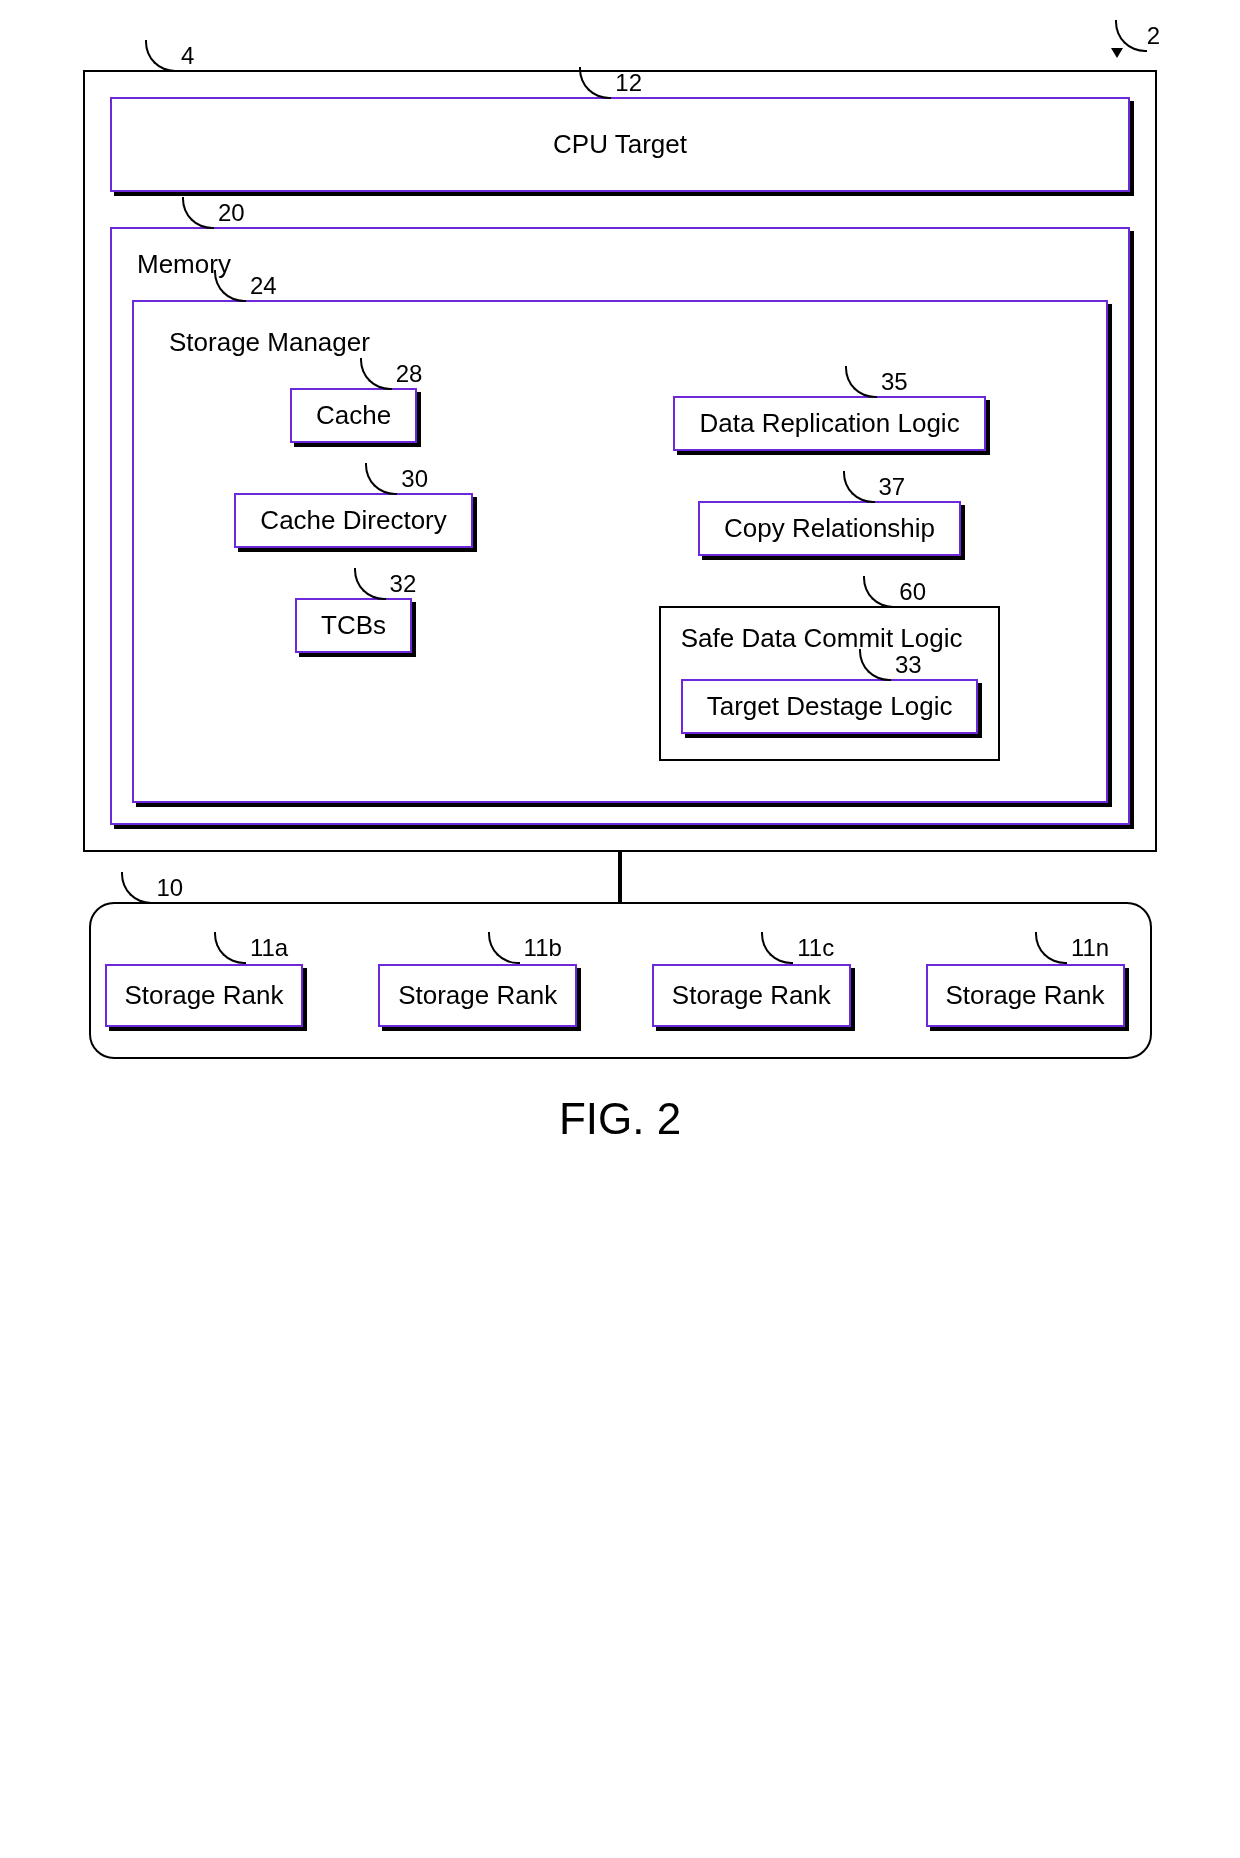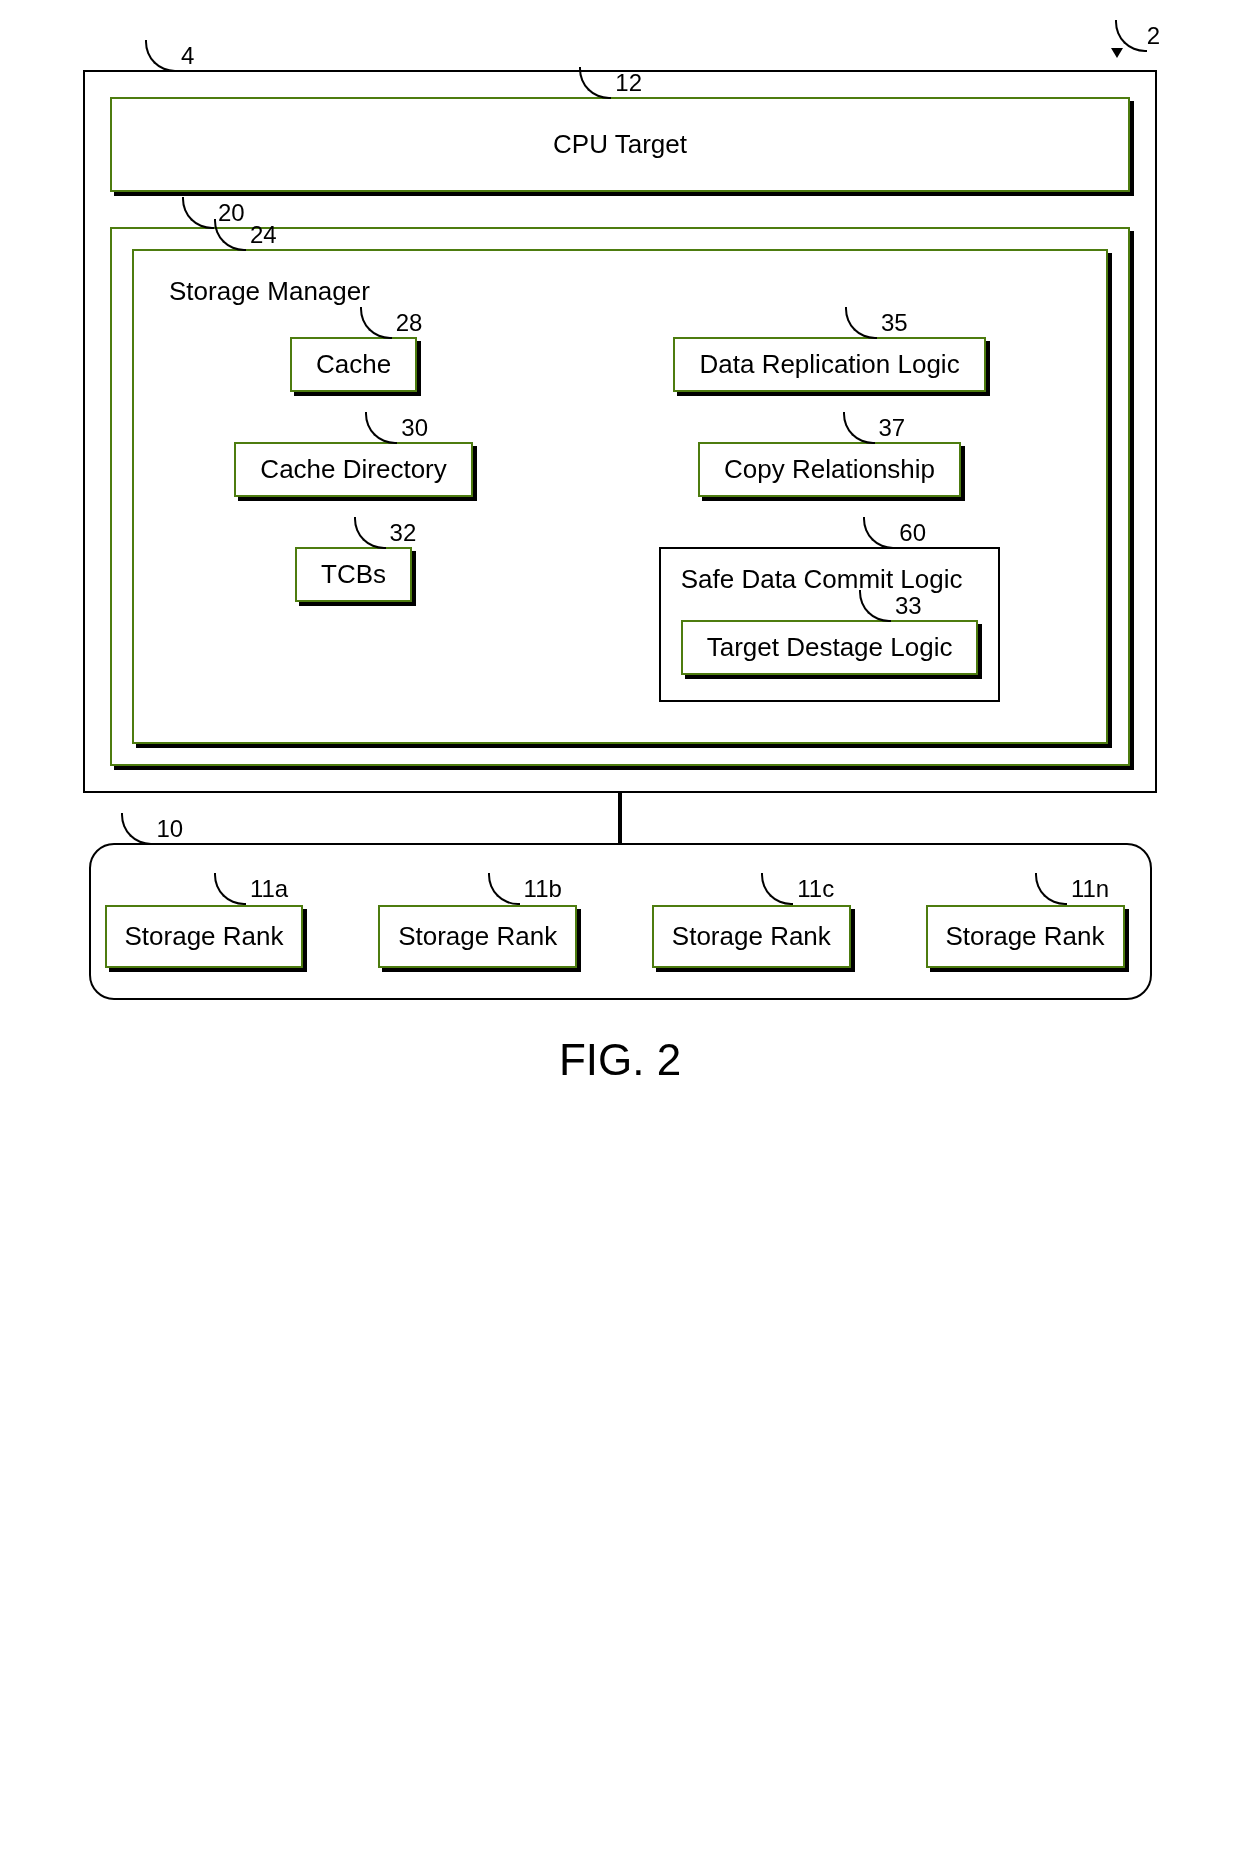--- a/index.html
+++ b/index.html
@@ -3,21 +3,21 @@
   <meta charset="utf-8">
   <style>
     body {
       font-family: Arial, sans-serif;
       font-size: 26px;
       margin: 0;
       padding: 50px;
       background: white;
     }
     .shadow-box {
-      border: 2px solid #4d7c0f;
+      border: 2px solid #6d28d9;
       box-shadow: 4px 4px 0 black;
       background: white;
       position: relative;
     }
     .thin-box {
       border: 2px solid black;
       background: white;
       position: relative;
     }
     .ref-label {
@@ -94,20 +94,21 @@
       display: flex;
       flex-direction: column;
       gap: 50px;
       align-items: center;
     }
     .left-col {
       flex: 1;
     }
     .right-col {
       flex: 1.3;
+      margin-top: 8px;
     }
     .item-box {
       padding: 10px 24px;
       position: relative;
     }
     .safe-commit {
       padding: 15px 20px 25px 20px;
       position: relative;
     }
     .sdc-title {
@@ -167,20 +168,21 @@
       <span>12</span>
     </div>
     <span>CPU Target</span>
   </div>
 
   <div class="shadow-box memory">
     <div class="ref-label" style="top: -32px; left: 70px;">
       <div class="curve"></div>
       <span>20</span>
     </div>
+    <div class="mem-title">Memory</div>
 
     <div class="shadow-box storage-manager">
       <div class="ref-label" style="top: -32px; left: 80px;">
         <div class="curve"></div>
         <span>24</span>
       </div>
       <div class="sm-title">Storage Manager</div>
 
       <div class="sm-grid">
         <div class="left-col">

